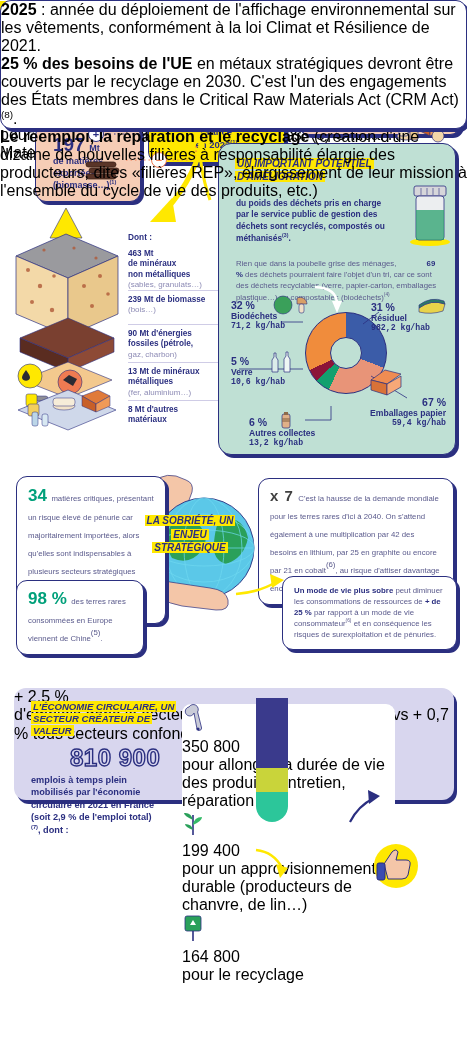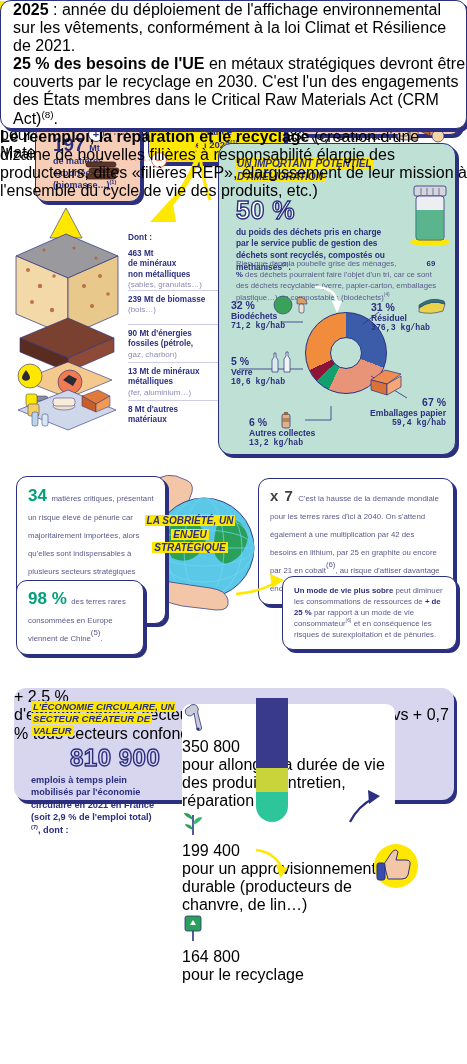--- a/index.html
+++ b/index.html
@@ -24,21 +24,20 @@
     -webkit-box-decoration-break: clone;
   }
   sup { font-size: 0.62em; vertical-align: super; }
 
   
   .bubble {
     border-radius: 11px;
     border: 1.6px solid #2b2f80;
     box-shadow: 3px 3px 0 #2b2f80;
     background: #fff;
-    padding-left: 12px;
   }
   .bubble.peach { background: #f6cdb6; border-color: #2b2f80; }
   .bubble.yellow { background: #ffe800; border-color: #2b2f80; }
   .bubble.plain { background: #fff; }
 
   
   #sec-flows { left: 0; top: 0; width: 467px; height: 462px; }
 
   #box-imported { left: 18px; top: 30px; width: 157px; padding: 9px 10px 10px 11px; }
   #box-imported .n { font-size: 20px; font-weight: bold; color: #2b2f80; letter-spacing: -.5px; }
@@ -340,21 +339,20 @@
     <rect x="9" y="30" width="28" height="30" fill="#2aa06e" opacity=".75"></rect>
     <g stroke="#2b2f80" stroke-width="0.6">
       <line x1="14" y1="8" x2="14" y2="15"></line>
         <line x1="20" y1="8" x2="20" y2="15"></line>
       <line x1="26" y1="8" x2="26" y2="15"></line>
         <line x1="32" y1="8" x2="32" y2="15"></line>
     </g>
   </svg>
 
   <div id="pot-50">
-    <div class="n">50 %</div>
     <div class="t"><span>du poids des déchets pris en charge par le service public de gestion des déchets sont recyclés, compostés ou méthanisés</span><sup>(3)</sup>.</div>
   </div>
 
   <div id="pot-note">
     <span>Rien que dans la poubelle grise des ménages,</span>
     <b>69 %</b><span> des déchets pourraient faire l'objet d'un tri, car ce sont des déchets recyclables (verre, papier-carton, emballages plastique…) ou compostables (biodéchets)</span><sup>(4)</sup>
   </div>
 
   <svg class="abs" style="left:92px;top:140px;" width="40" height="34">
     <path d="M4 3 Q26 4 26 20" stroke="#fff" stroke-width="2.6" fill="none"></path>
@@ -402,21 +400,21 @@
   </div>
   <svg class="abs" style="left:56px;top:266px;" width="22" height="22">
     <rect x="7" y="4" width="8" height="14" rx="2" fill="#e0b088" stroke="#2b2f80" stroke-width="0.7"></rect>
     <rect x="9" y="2" width="4" height="3" fill="#8d6a4a"></rect>
     <rect x="7" y="8" width="8" height="4" fill="#8d6a4a" opacity=".6"></rect>
   </svg>
 
   <div class="leg" id="leg-resid">
     <div class="pc">31 %</div>
     <div class="nm">Résiduel</div>
-    <div class="kg">376,3 kg/hab</div>
+    <div class="kg">982,2 kg/hab</div>
   </div>
   <svg class="abs" style="left:198px;top:152px;" width="30" height="20">
     <path d="M2 12 q12 -9 26 -4 l-2 7 q-12 4 -24 1z" fill="#e8d34a" stroke="#2b2f80" stroke-width="0.6"></path>
     <path d="M2 12 q12 -9 26 -4 l-1 -3 q-13 -5 -25 4z" fill="#2c7a6a" stroke="#2b2f80" stroke-width="0.6"></path>
   </svg>
 
   <div class="leg" id="leg-emb">
     <div class="pc">67 %</div>
     <div class="nm">Emballages papier</div>
     <div class="kg">59,4 kg/hab</div>

